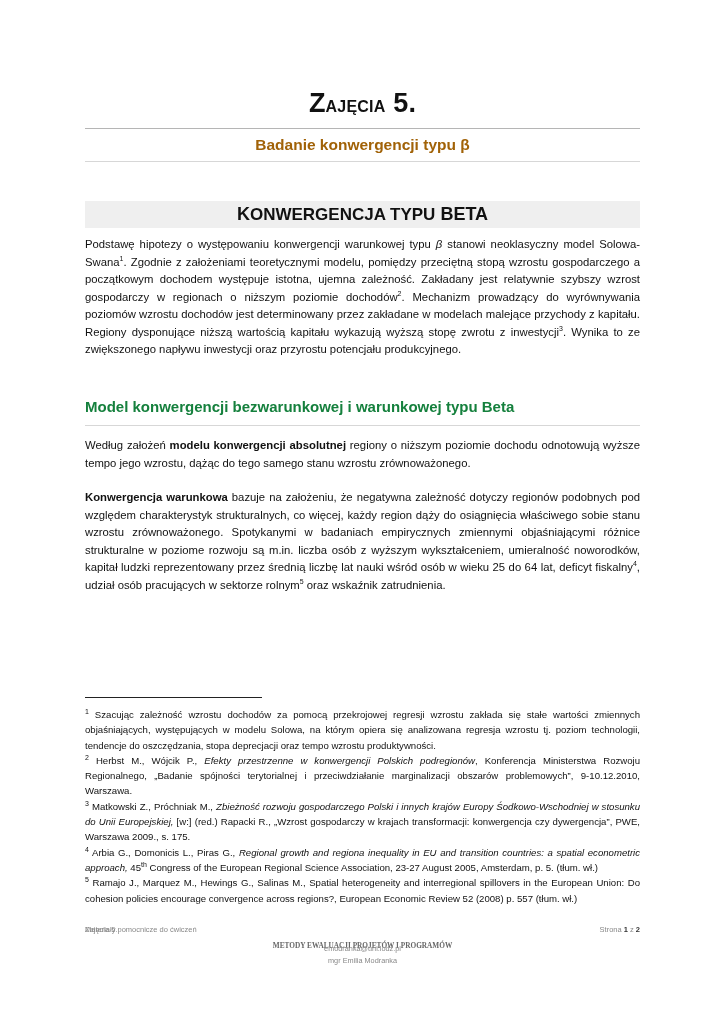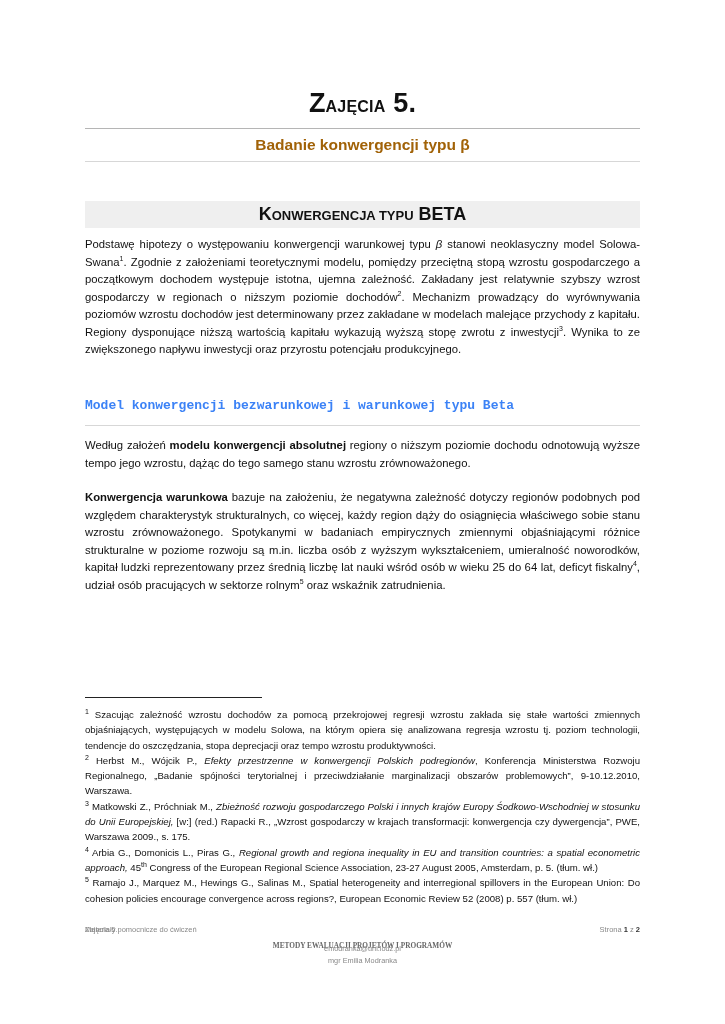--- a/index.html
+++ b/index.html
@@ -9,26 +9,26 @@
     .title { position: absolute; top: 88px; left: 0; width: 555px; text-align: center;
       font-size: 27px; font-weight: bold; letter-spacing: 0.2px; color: #111; }
     .title .sc { font-size: 16px; }
     .rule1 { position: absolute; top: 128px; left: 0; width: 555px; height: 1px; background: #b5b5b5; }
     .subtitle { position: absolute; top: 136px; left: 0; width: 555px; text-align: center;
       font-size: 15.5px; font-weight: bold; color: #a16207; }
     .rule2 { position: absolute; top: 161px; left: 0; width: 555px; height: 1px; background: #d7d7d7; }
     .section-band { position: absolute; top: 201px; left: 0; width: 555px; height: 27px;
       background: #efefef; text-align: center; }
     .section-band span { font-size: 18px; font-weight: bold; line-height: 27px; color: #111; }
-    .section-band .sc { font-size: 13px; }
+    .section-band .sc { font-size: 17px; }
     .body-text { position: absolute; left: 0; width: 555px; font-size: 11.3px; line-height: 17.5px;
       text-align: justify; color: #111; }
     .body-text p { margin: 0; }
     .body-text sup, .fn sup { font-size: 7px; line-height: 0; }
-    .h2 { position: absolute; top: 398px; left: 0; width: 555px; font-size: 13px; font-weight: bold; color: #3b82f6; font-family: Liberation Mono, monospace; }
+    .h2 { position: absolute; top: 398px; left: 0; width: 555px; font-size: 15px; font-weight: bold; color: #15803d; }
     .rule3 { position: absolute; top: 425px; left: 0; width: 555px; height: 1px; background: #d7d7d7; }
     .fn-rule { position: absolute; top: 697px; left: 0; width: 177px; height: 1px; background: #222; }
     .fn { position: absolute; left: 0; width: 555px; font-size: 9.6px; line-height: 15.3px; text-align: justify; color: #111; }
     .fn p { margin: 0; }
     .footer-row { position: absolute; top: 925px; left: 0; width: 555px; font-size: 7.5px; color: #888; }
     .footer-row .left { position: absolute; left: 0; }
     .footer-row .mid { position: absolute; left: 0; width: 555px; text-align: left; }
     .footer-row .right { position: absolute; right: 0; }
     .footer-row .right b { color: #333; }
     .footer-line { position: absolute; left: 0; width: 555px; text-align: center; font-size: 7.3px; color: #888; }

